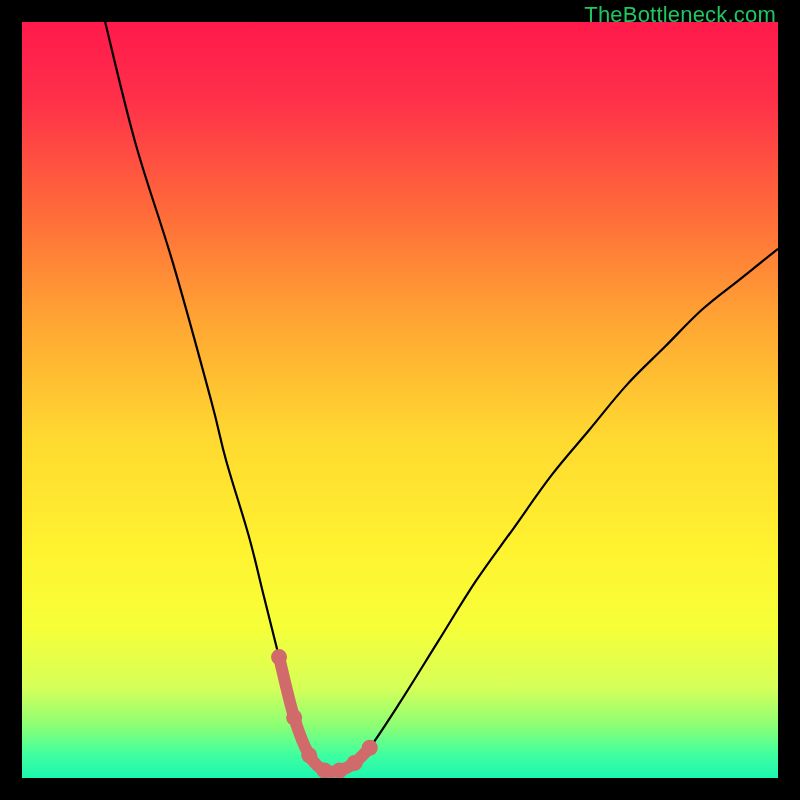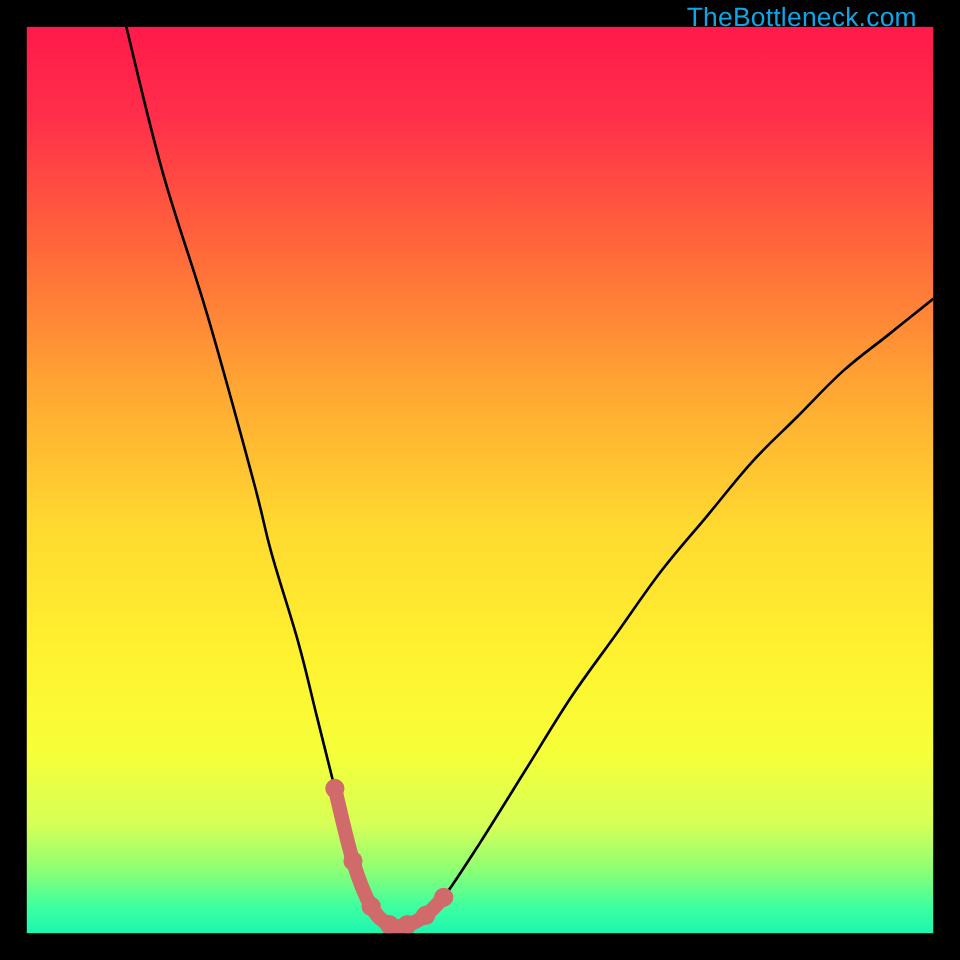--- a/index.html
+++ b/index.html
@@ -28,24 +28,24 @@
     position: absolute;
     inset: 0;
   }
   .curve-svg {
     position: absolute;
     inset: 0;
   }
   .watermark {
     position: absolute;
     top: 2px;
-    right: 36px;
+    right: 24px;
     font-family: Arial, Helvetica, sans-serif;
     font-size: 22px;
-    color: #0ea5e9;
+    color: #22c55e;
     letter-spacing: 0.2px;
     font-weight: 500;
   }
 </style>
 </head>
 <body>
 
 <div class="stage">
 
   <div class="plot-area">

